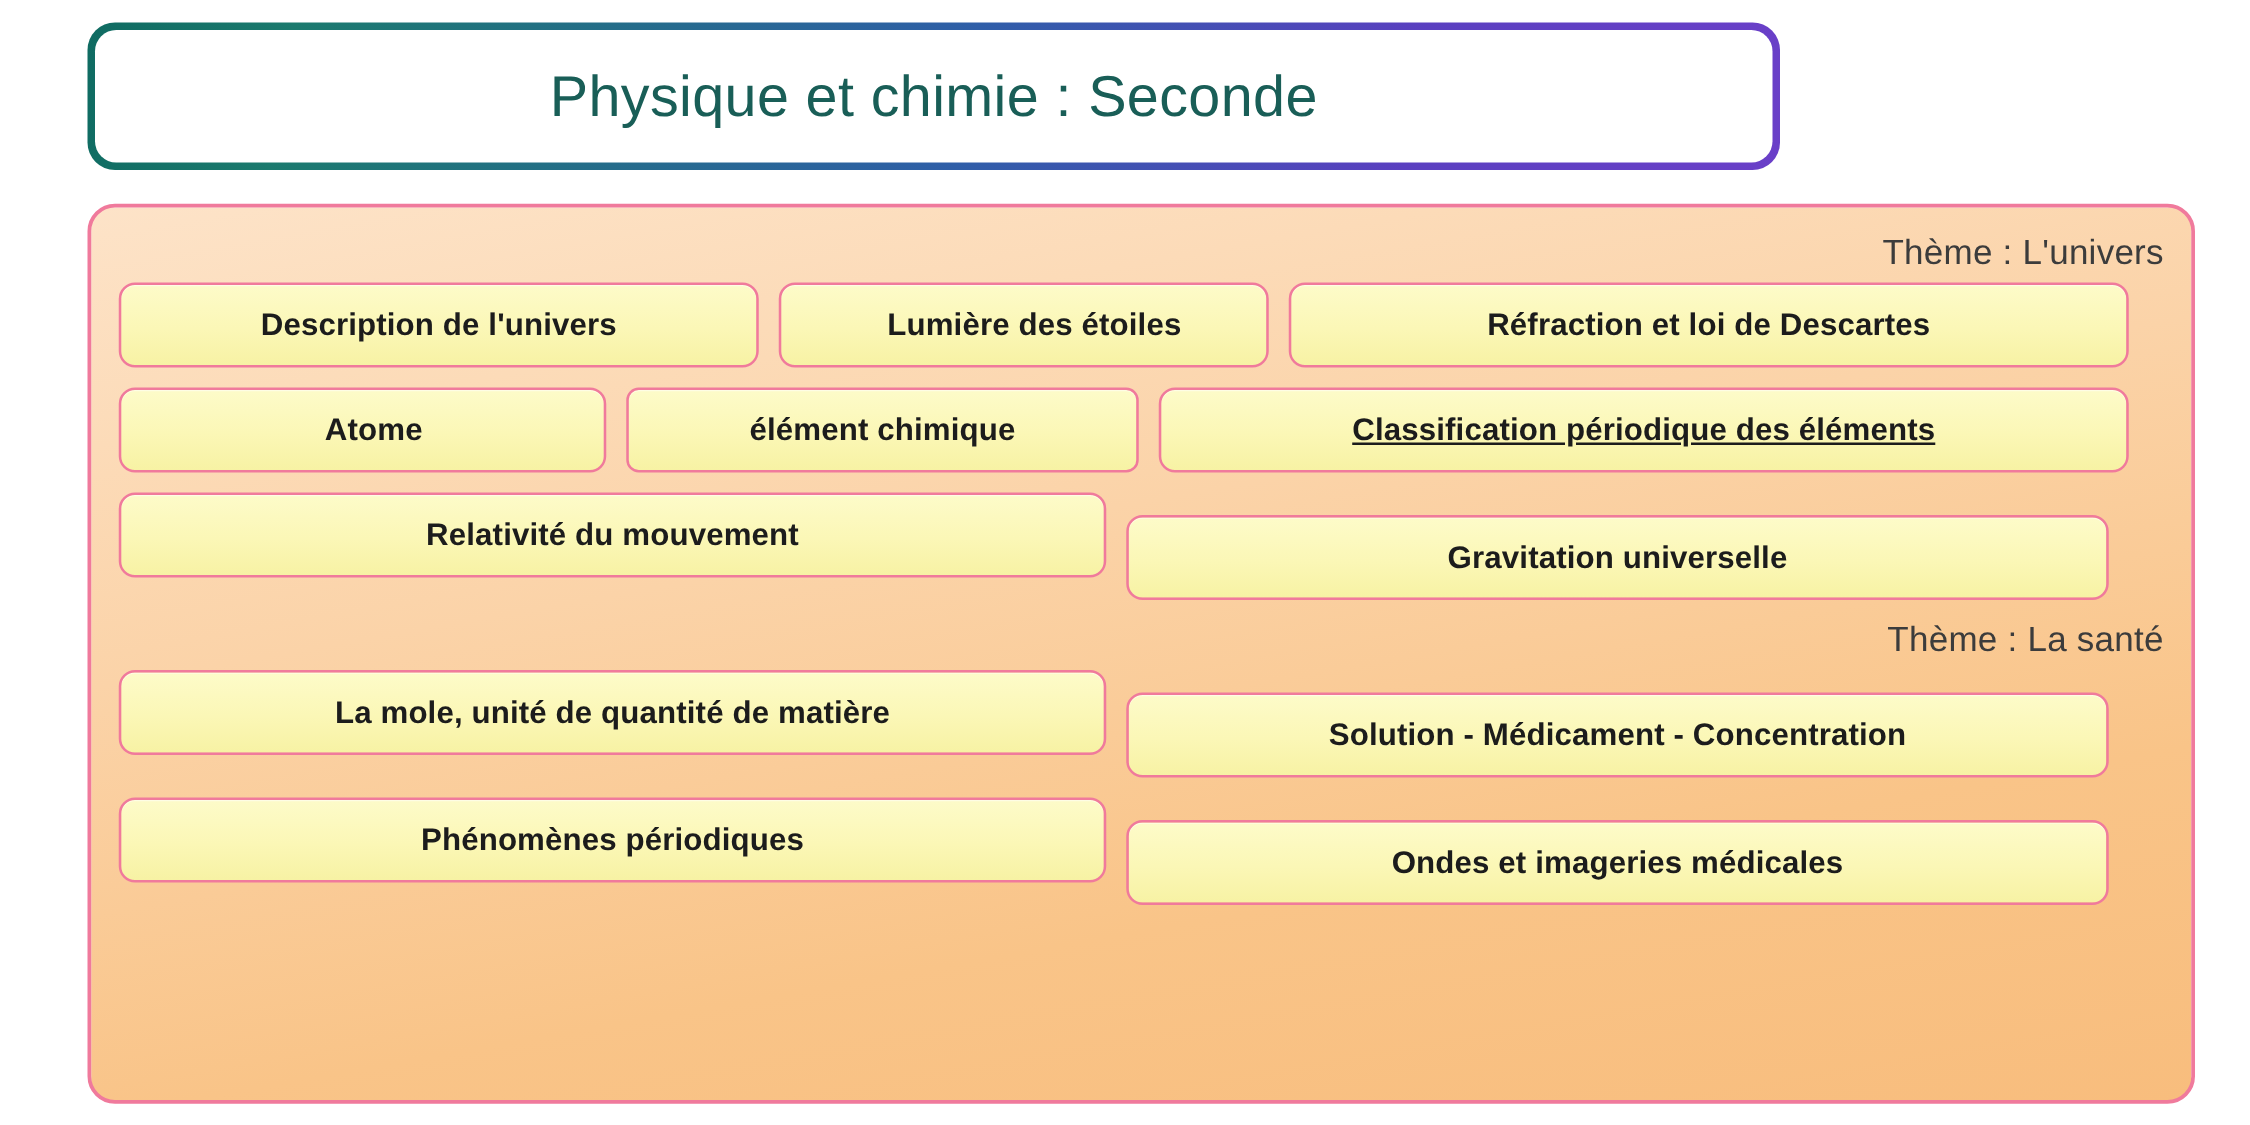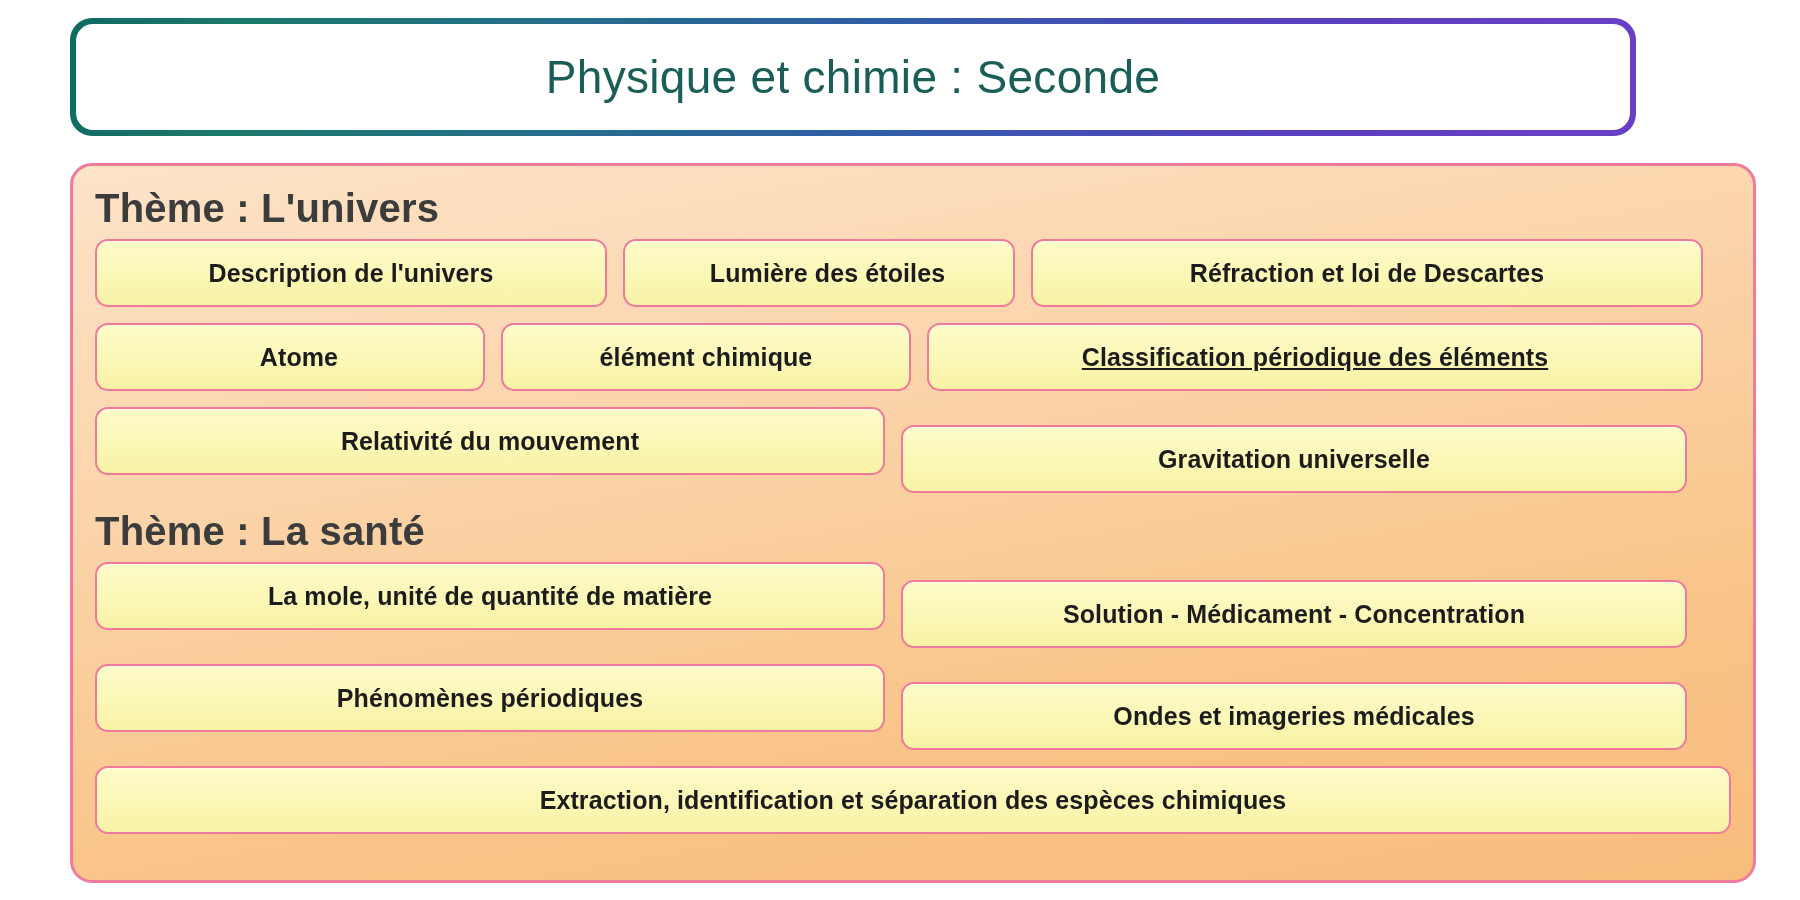--- a/index.html
+++ b/index.html
@@ -19,21 +19,21 @@
     width: 1800px;
     height: 900px;
     box-sizing: border-box;
     padding: 10px 34px 0 70px;
   }
 
   
   .title-banner {
     position: relative;
     margin: 8px 0 0 0;
-    width: 1566px;
+    width: 1354px;
     height: 118px;
     border-radius: 22px;
     padding: 6px;
     box-sizing: border-box;
     background: linear-gradient(100deg, #0f6b62 0%, #1b7a6e 12%, #2f5ea8 52%, #5a3fc0 78%, #6a3fc8 100%);
   }
   .title-inner {
     width: 100%;
     height: 100%;
     border-radius: 17px;
@@ -56,24 +56,24 @@
     width: 1686px;
     box-sizing: border-box;
     border: 3px solid #f07a9c;
     border-radius: 22px;
     background: linear-gradient(170deg, #fde3c8 0%, #fbd3a8 38%, #f9c488 72%, #f8bd7d 100%);
     padding: 10px 22px 16px 22px;
     min-height: 720px;
   }
 
   .theme-heading {
-    text-align: left;
-    font-size: 40px;
+    text-align: right;
+    font-size: 28px;
     color: #3c3c3c;
-    font-weight: 700;
+    font-weight: 400;
     margin: 10px 0 8px 0;
     letter-spacing: 0.2px;
   }
 
   .row {
     display: flex;
     gap: 16px;
     margin-bottom: 16px;
   }
 
@@ -93,21 +93,21 @@
     padding: 0 14px;
     box-shadow: 0 1px 0 rgba(255,255,255,0.5) inset;
   }
 
   
   .w-desc   { flex: 0 0 512; width: 512px; }
   .w-lum    { flex: 0 0 392; width: 392px; padding-left: 31px; }
   .w-refr   { flex: 0 0 em; width: 672px; }
 
   .w-atome  { width: 390px; flex: 0 0 390px; padding-left: 32px; }
-  .w-elem   { width: 410px; flex: 0 0 410px; }
+  .w-elem   { width: 410px; flex: 0 0 410px; border-radius: 10px; }
   .w-class  { width: 776px; flex: 0 0 776px; text-decoration: underline; }
 
   .w-half-l { width: 790px; flex: 0 0 790px; }
   .w-half-r { width: 786px; flex: 0 0 786px; margin-top: 18px; }
 
   .w-full   { width: 100%; flex: 1 1 auto; }
 </style>
 </head>
 <body>
 
@@ -145,18 +145,15 @@
     <div class="row">
       <div class="chip w-half-l">La mole, unité de quantité de matière</div>
       <div class="chip w-half-r">Solution - Médicament - Concentration</div>
     </div>
 
     <div class="row">
       <div class="chip w-half-l">Phénomènes périodiques</div>
       <div class="chip w-half-r">Ondes et imageries médicales</div>
     </div>
 
-    <div class="row">
-      <div class="chip w-full">Extraction, identification et séparation des espèces chimiques</div>
-    </div>
 
   </div>
 </div>
 
 </body></html>

